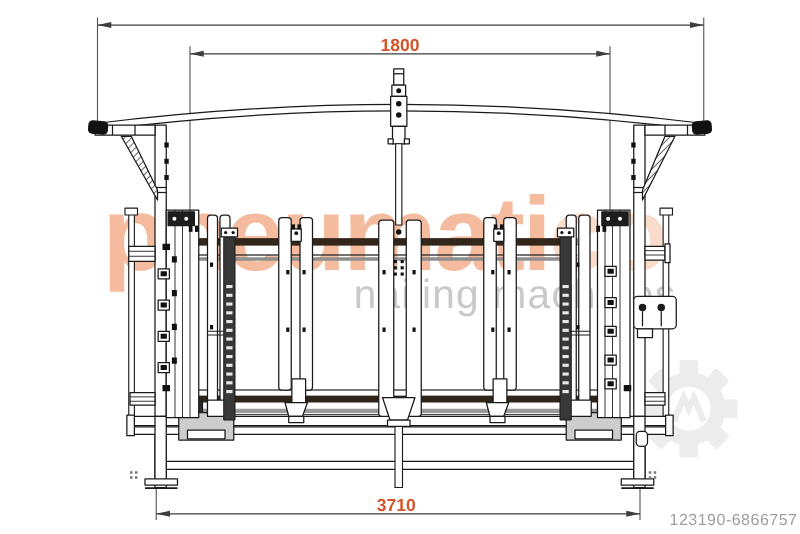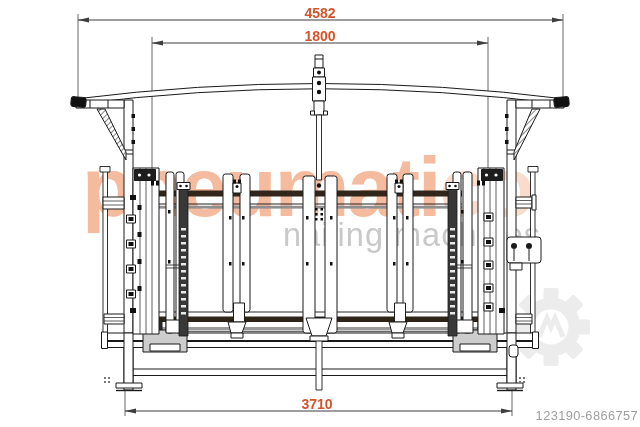--- a/index.html
+++ b/index.html
@@ -390,18 +390,17 @@
         <polygon points="488,43 477,40.6 477,45.4" stroke="none"></polygon>
       </g>
       <g>
         <line x1="125" y1="411" x2="512" y2="411"></line>
         <polygon points="125,411 136,408.6 136,413.4" stroke="none"></polygon>
         <polygon points="512,411 501,408.6 501,413.4" stroke="none"></polygon>
       </g>
     </g>
   </svg>
 
-  <div class="dim-label" style="top:6px;">4582</div>
   <div class="dim-label" style="top:29px;">1800</div>
   <div class="dim-label" style="top:397px;left:-3px;">3710</div>
 
   <div class="partno">123190-6866757</div>
 </div>
 
 </body></html>

